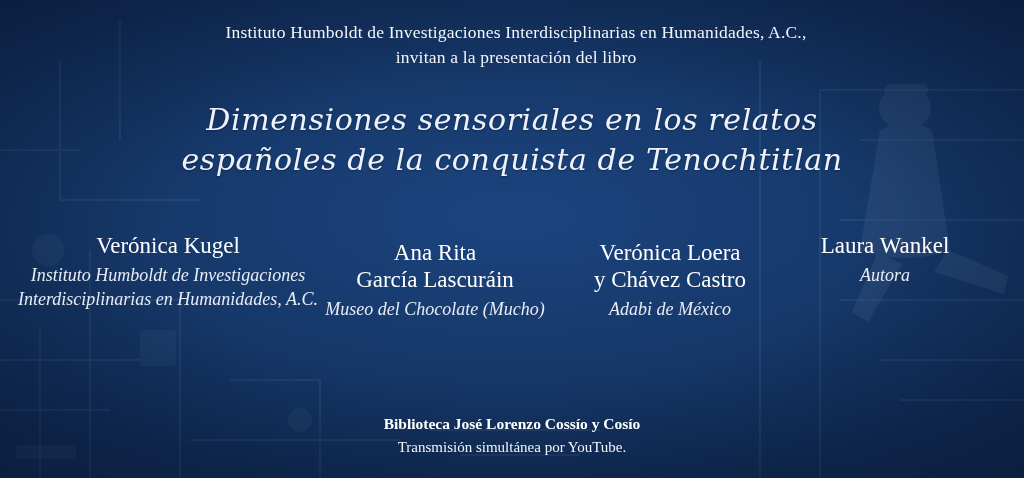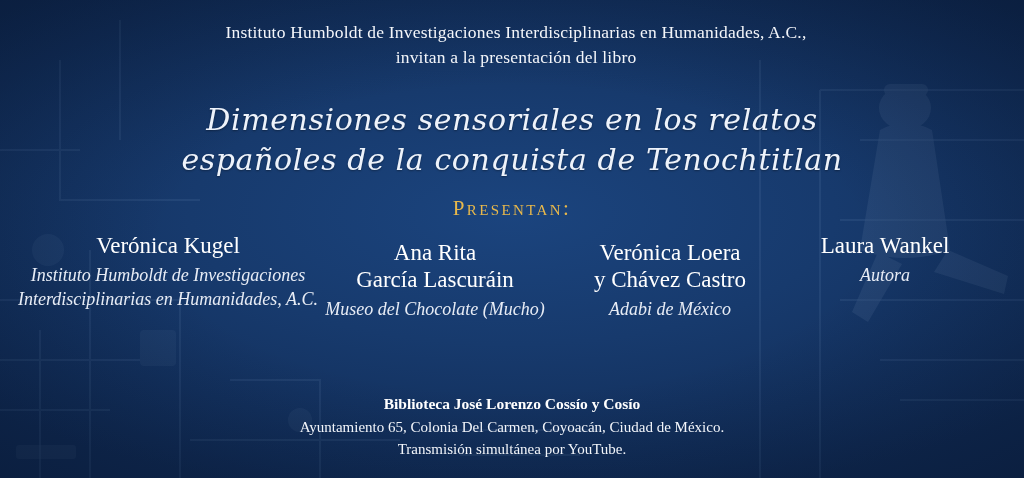--- a/index.html
+++ b/index.html
@@ -122,21 +122,21 @@
     right: 0;
     text-align: center;
     color: #e8b84b;
     font-size: 22px;
     letter-spacing: 1.6px;
     font-variant: small-caps;
   }
 
   .venue {
     position: absolute;
-    top: 392px;
+    top: 412px;
     left: 0;
     right: 0;
     text-align: center;
     line-height: 1.52;
   }
   .venue .v1 {
     font-size: 15.5px;
     font-weight: bold;
     color: #ffffff;
   }
@@ -202,21 +202,20 @@
     <div class="org-block">
       <div class="org-line">Instituto Humboldt de Investigaciones Interdisciplinarias en Humanidades, A.C.,</div>
       <div class="org-line">invitan a la presentación del libro</div>
     </div>
 
     <div class="book-title">
       <div>Dimensiones sensoriales en los relatos</div>
       <div>españoles de la conquista de Tenochtitlan</div>
     </div>
 
-    <div class="presentan">Presentan:</div>
 
     <div class="presenters">
 
       <div class="presenter p1">
         <div class="name">Verónica Kugel</div>
         <div class="affil">
           <div>Instituto Humboldt de Investigaciones</div>
           <div>Interdisciplinarias en Humanidades, A.C.</div>
         </div>
       </div>
@@ -240,18 +239,17 @@
       <div class="presenter p4">
         <div class="name">Laura Wankel</div>
         <div class="affil">Autora</div>
       </div>
 
     </div>
 
 
     <div class="venue">
       <div class="v1">Biblioteca José Lorenzo Cossío y Cosío</div>
-      <div class="v2">Ayuntamiento 65, Colonia Del Carmen, Coyoacán, Ciudad de México.</div>
       <div class="v3">Transmisión simultánea por YouTube.</div>
     </div>
 
   </div>
 </div>
 
 </body></html>

